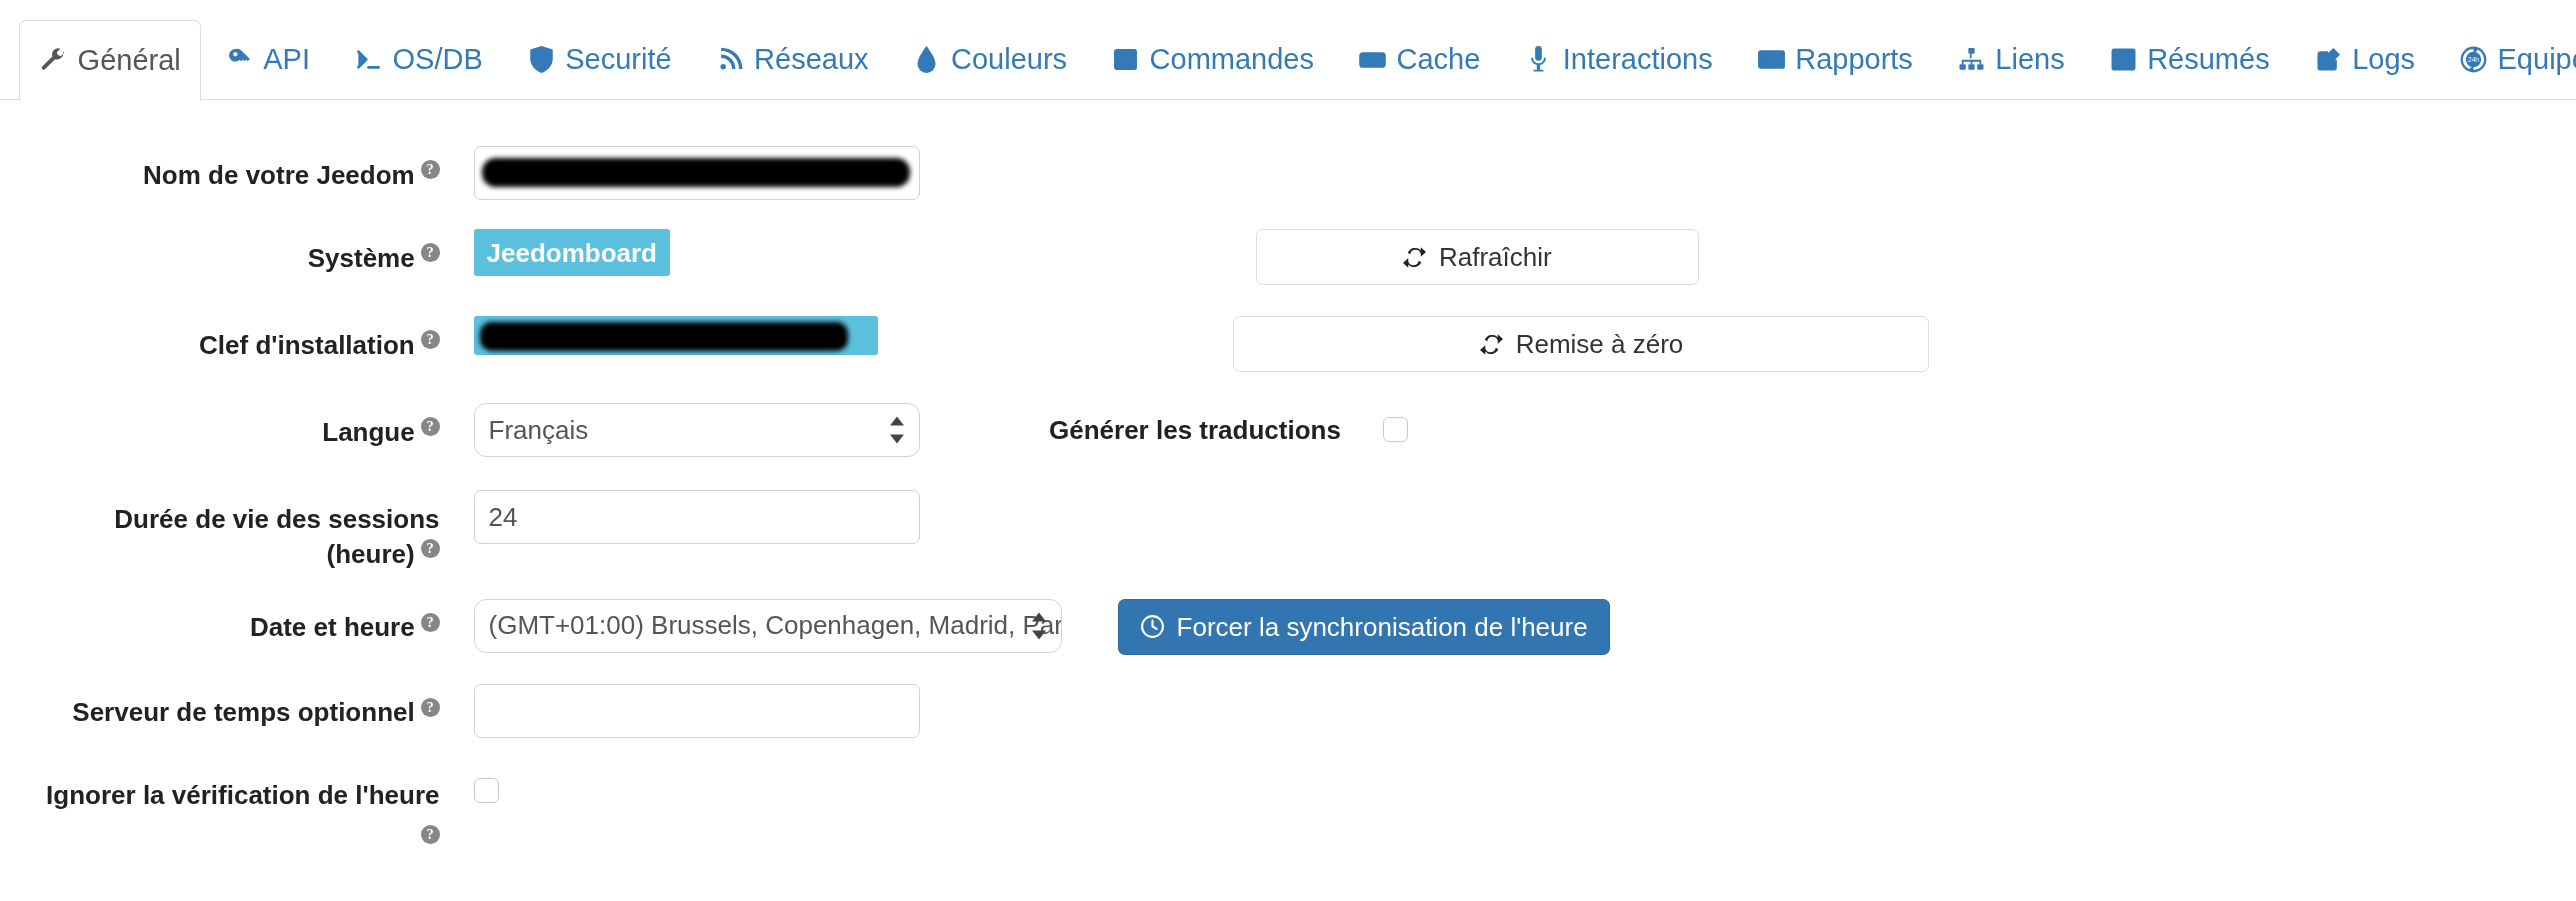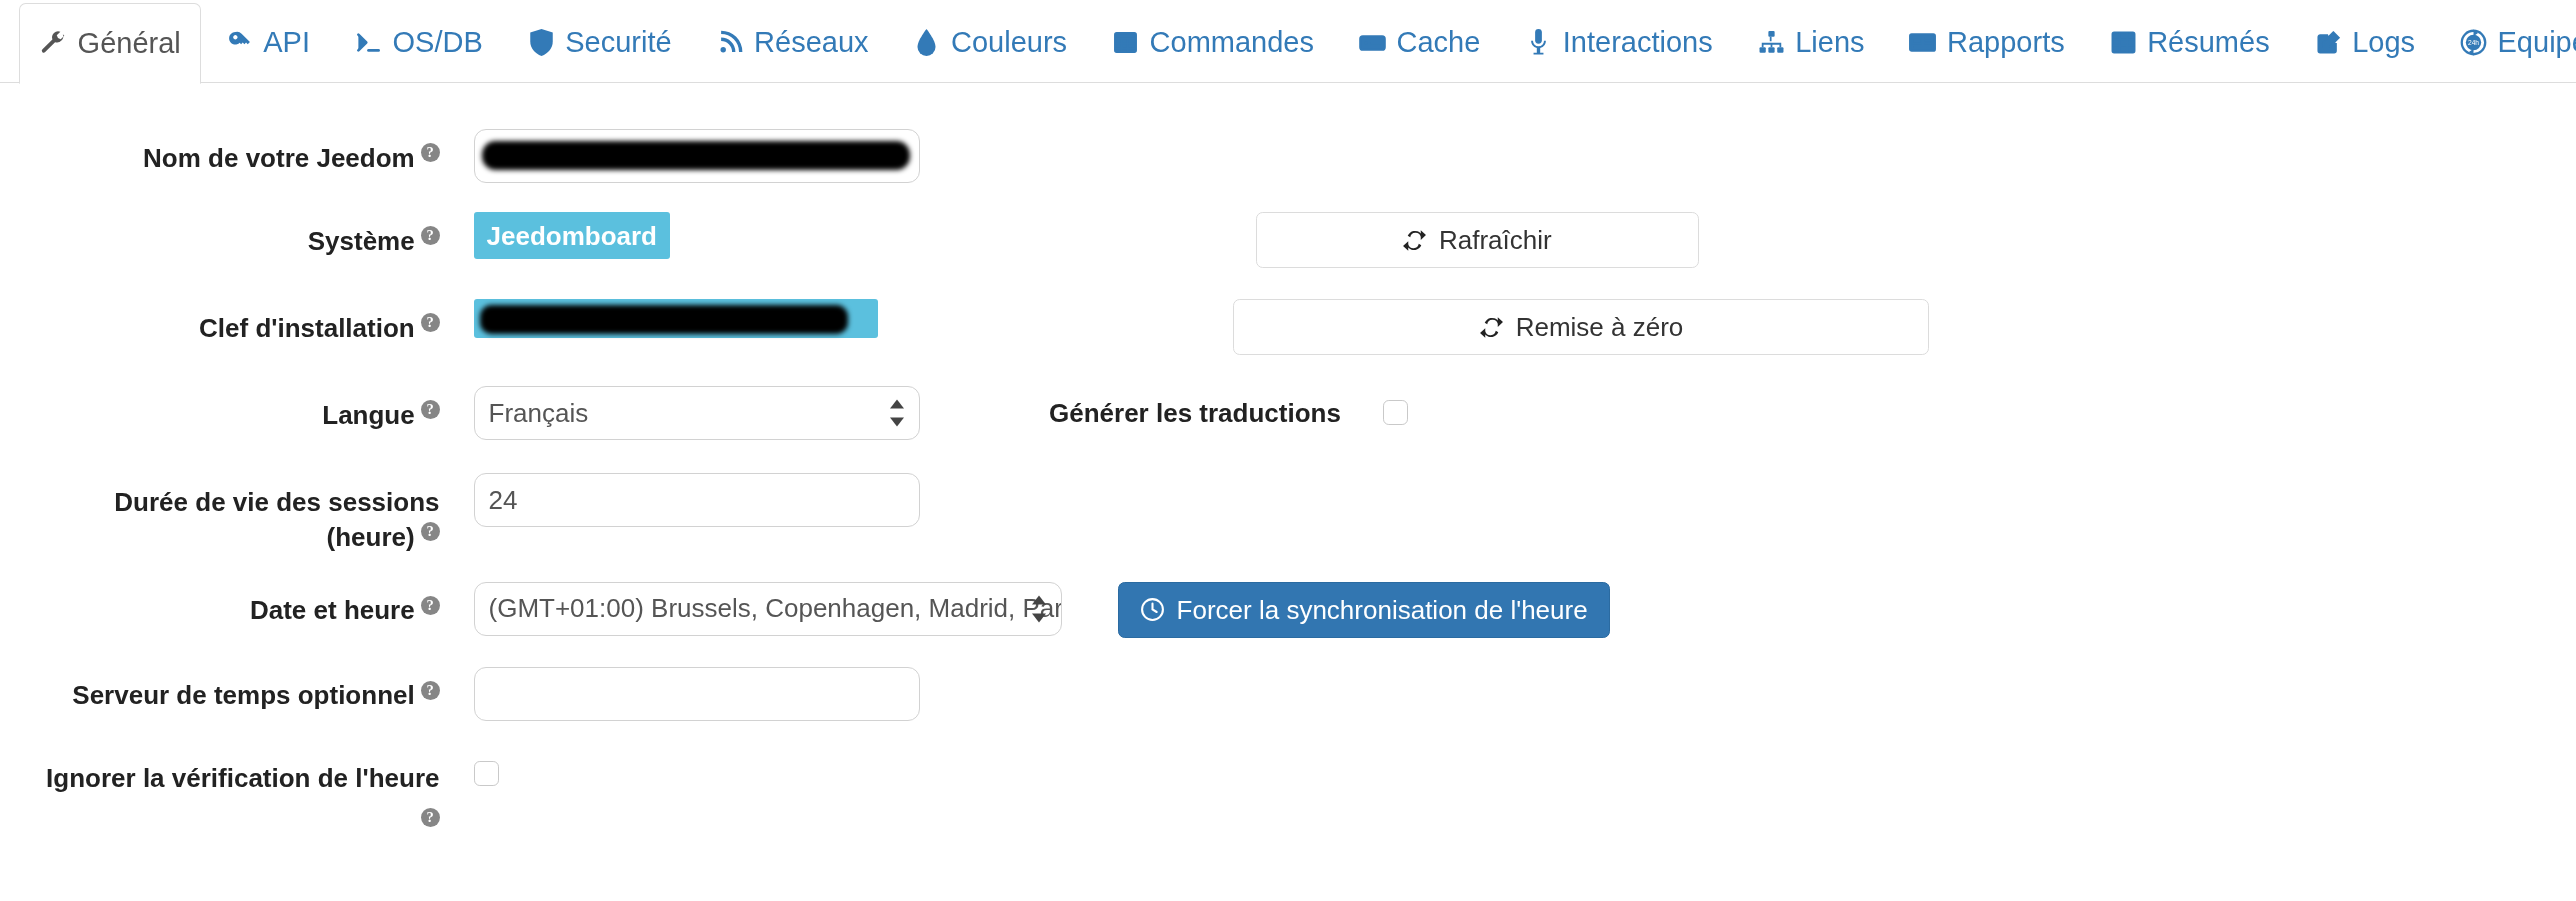--- a/index.html
+++ b/index.html
@@ -11,21 +11,21 @@
     width: 2576px;
     height: 902px;
     font-family: "Liberation Sans", sans-serif;
     color: #333333;
     overflow: hidden;
   }
 
   
   .tabbar {
     position: relative;
-    height: 83px;
+    height: 100px;
     border-bottom: 1.9px solid #dddddd;
     padding-left: 19px;
     box-sizing: border-box;
     display: flex;
     align-items: flex-end;
     white-space: nowrap;
   }
   .tab {
     display: inline-flex;
     align-items: center;
@@ -105,21 +105,21 @@
   .ctrl {
     flex: 1 1 auto;
     padding-left: 21px;
     display: flex;
     align-items: flex-start;
   }
 
   .inp {
     height: 54px;
     border: 1.9px solid #d2d2d2;
-    border-radius: 12px;
+    border-radius: 7px;
     background: #ffffff;
     font-size: 26px;
     color: #555555;
     padding: 0 13.5px;
     box-sizing: border-box;
     outline: none;
     font-family: "Liberation Sans", sans-serif;
   }
   .w-name   { width: 446px; }
   .w-sess   { width: 446px; }
@@ -317,40 +317,40 @@
       <svg width="19" height="27" viewBox="0 0 16 24">
           <rect x="5" y="0" width="6" height="13" rx="3" stroke="none"></rect>
           <path d="M1.4 10.5a6.6 6.6 0 0 0 5.1 6.4V21H3.6v1.6h8.8V21H9.5v-4.1a6.6 6.6 0 0 0 5.1-6.4h-1.7a4.9 4.9 0 0 1-9.8 0H1.4z" stroke="none"></path>
         </svg>
     </span>
     <span>Interactions</span>
   </a>
 
   <a class="tab">
     <span class="ticon">
+      <svg width="27" height="23" viewBox="0 0 26 20" fill="none" stroke-width="1.9">
+          <rect x="1" y="2" width="24" height="16" rx="1.6"></rect>
+          <rect x="4" y="5.2" width="7.5" height="6" stroke-width="1.6"></rect>
+          <path d="M14.5 5.6h7M14.5 8.4h7M14.5 11.2h7M4 14.4h17.5"></path>
+        </svg>
+    </span>
+    <span>Rapports</span>
+  </a>
+
+  <a class="tab">
+    <span class="ticon">
       <svg width="25" height="23" viewBox="0 0 24 22">
           <rect x="9" y="0" width="6" height="5.4" rx="1" stroke="none"></rect>
           <rect x="0.5" y="15.5" width="6" height="5.4" rx="1" stroke="none"></rect>
           <rect x="9" y="15.5" width="6" height="5.4" rx="1" stroke="none"></rect>
           <rect x="17.5" y="15.5" width="6" height="5.4" rx="1" stroke="none"></rect>
           <path d="M11.2 5.4v4.3M3.5 15.5v-3.3h17v3.3M12 12.2v3.3" fill="none" stroke-width="1.7"></path>
         </svg>
     </span>
     <span>Liens</span>
-  </a>
-
-  <a class="tab">
-    <span class="ticon">
-      <svg width="27" height="23" viewBox="0 0 26 20" fill="none" stroke-width="1.9">
-          <rect x="1" y="2" width="24" height="16" rx="1.6"></rect>
-          <rect x="4" y="5.2" width="7.5" height="6" stroke-width="1.6"></rect>
-          <path d="M14.5 5.6h7M14.5 8.4h7M14.5 11.2h7M4 14.4h17.5"></path>
-        </svg>
-    </span>
-    <span>Rapports</span>
   </a>
 
   <a class="tab">
     <span class="ticon">
       <svg width="25" height="25" viewBox="0 0 24 24" fill="none" stroke-width="2">
           <rect x="1.5" y="2.5" width="21" height="19" rx="1.5"></rect>
           <path d="M1.5 9h21M1.5 15h21M8.5 2.5v19M15.5 2.5v19"></path>
         </svg>
     </span>
     <span>Résumés</span>

